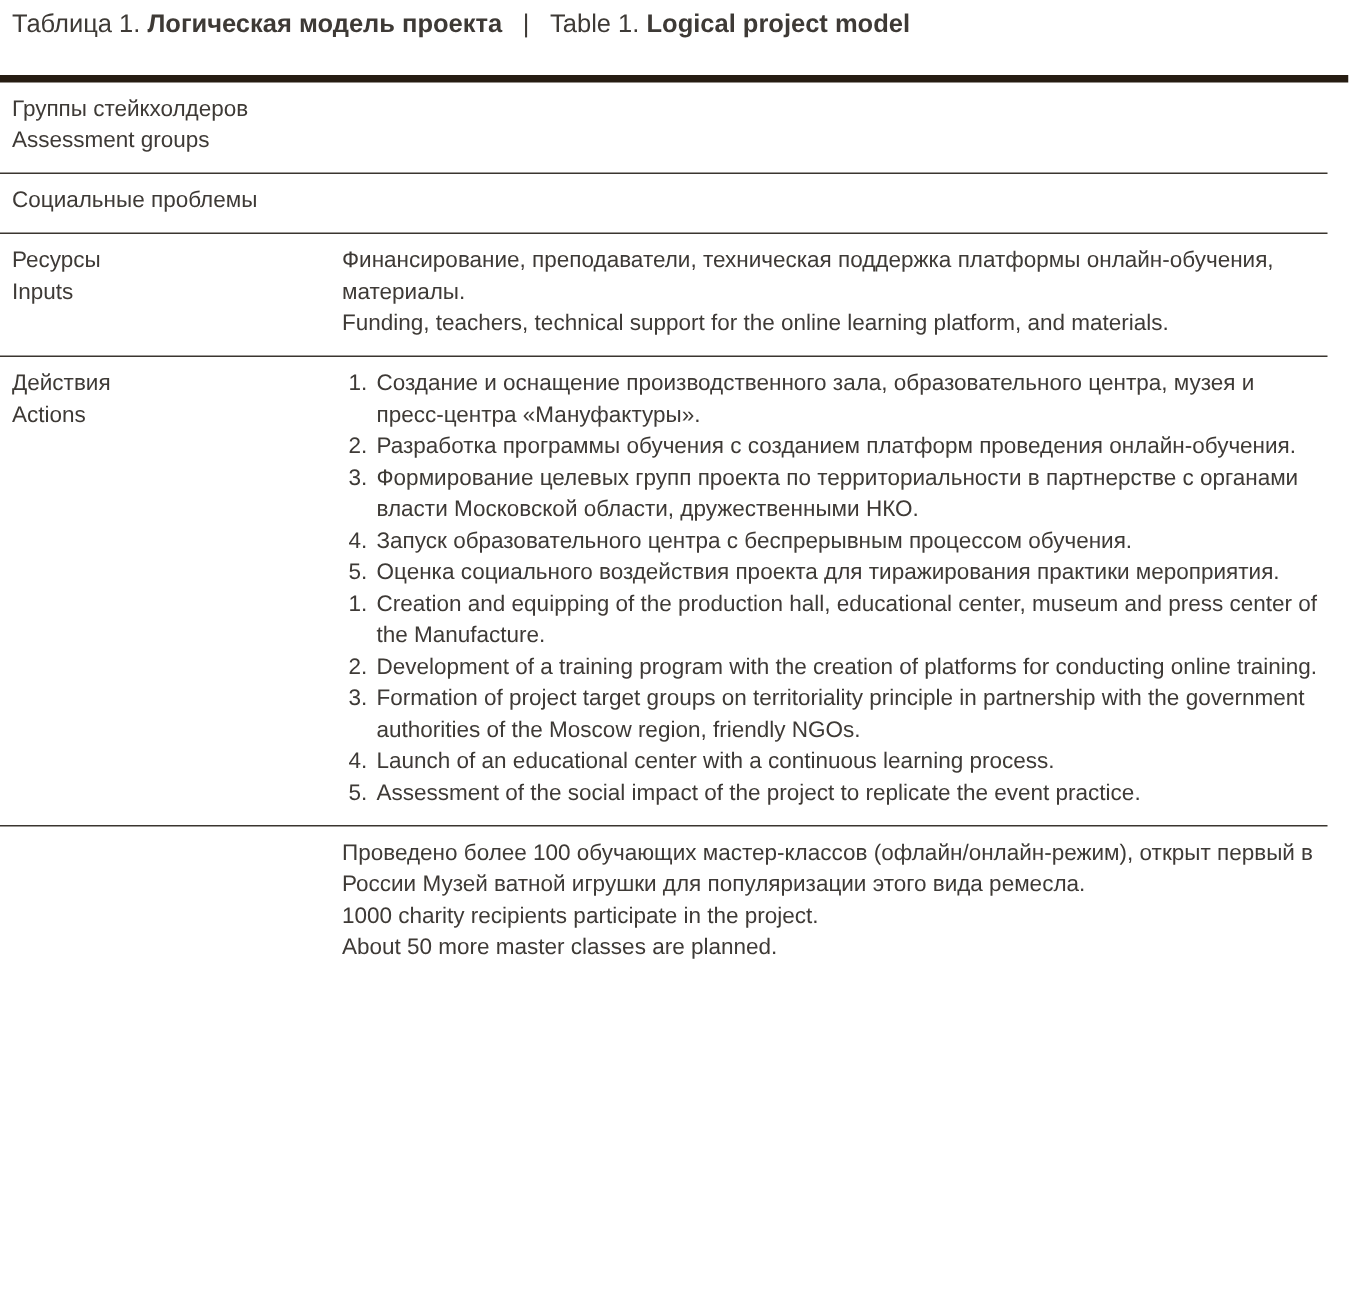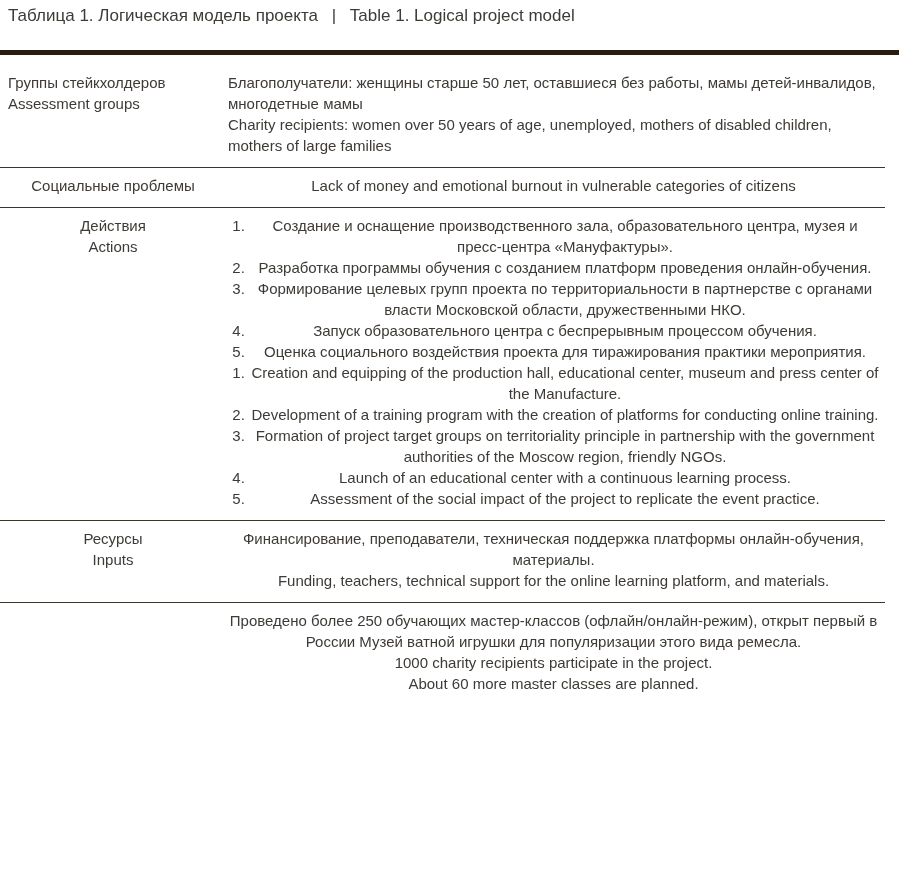--- a/index.html
+++ b/index.html
@@ -14,32 +14,32 @@
     background:var(--bg);
     color:var(--text);
     font-family:"Liberation Sans","DejaVu Sans",sans-serif;
     font-size:15px;line-height:21px;
   }
   .title{
     padding:5px 8px 0 8px;
     font-size:17px;line-height:22px;
     white-space:nowrap;
   }
-  .title b{font-weight:normal;}
+  .title b{font-weight:bold;}
   .title .sep{margin:0 9px;}
   .thick-rule{
     height:5px;background:var(--rule);
     margin-top:23px;
   }
-  .ltable{width:885px;margin-top:10px;}
+  .ltable{width:885px;}
   .trow{
     display:flex;
     padding:7px 0 11px 0;
   }
-  .trow + .trow{border-top:1px solid var(--divider);text-align:center;}
+  .trow + .trow{border-top:1px solid var(--divider);}
   .tlabel{
     width:228px;min-width:228px;
     padding-left:8px;box-sizing:border-box;
     padding-right:10px;
   }
   .tcontent{
     flex:1;
     padding-right:6px;
   }
   p{margin:0;}
@@ -63,32 +63,38 @@
 
 <div class="thick-rule"></div>
 
 <div class="ltable">
 
   <div class="trow">
     <div class="tlabel">
       <p>Группы стейкхолдеров</p>
       <p>Assessment groups</p>
     </div>
-    <div class="tcontent">
-      <p>Благополучатели: женщины старше 50 лет, оставшиеся без работы, мамы детей-инвалидов, многодетные мамы</p>
-      <p>Charity recipients: women over 50 years of age, unemployed, mothers of disabled children, mothers of large families</p>
-    </div>
   </div>
 
   <div class="trow">
     <div class="tlabel">
       <p>Социальные проблемы</p>
     </div>
     <div class="tcontent">
-      <p>Lack of money and emotional burnout in vulnerable categories of citizens</p>
+    </div>
+  </div>
+
+  <div class="trow">
+    <div class="tlabel">
+      <p>Ресурсы</p>
+      <p>Inputs</p>
+    </div>
+    <div class="tcontent">
+      <p>Финансирование, преподаватели, техническая поддержка платформы онлайн-обучения, материалы.</p>
+      <p>Funding, teachers, technical support for the online learning platform, and materials.</p>
     </div>
   </div>
 
   <div class="trow">
     <div class="tlabel">
       <p>Действия</p>
       <p>Actions</p>
     </div>
     <div class="tcontent">
       <ol>
@@ -103,32 +109,21 @@
         <li>Development of a training program with the creation of platforms for conducting online training.</li>
         <li>Formation of project target groups on territoriality principle in partnership with the government authorities of the Moscow region, friendly NGOs.</li>
         <li>Launch of an educational center with a continuous learning process.</li>
         <li>Assessment of the social impact of the project to replicate the event practice.</li>
       </ol>
     </div>
   </div>
 
   <div class="trow">
     <div class="tlabel">
-      <p>Ресурсы</p>
-      <p>Inputs</p>
     </div>
     <div class="tcontent">
-      <p>Финансирование, преподаватели, техническая поддержка платформы онлайн-обучения, материалы.</p>
-      <p>Funding, teachers, technical support for the online learning platform, and materials.</p>
-    </div>
-  </div>
-
-  <div class="trow">
-    <div class="tlabel">
-    </div>
-    <div class="tcontent">
-      <p>Проведено более 250 обучающих мастер-классов (офлайн/онлайн-режим), открыт первый в России Музей ватной игрушки для популяризации этого вида ремесла.</p>
+      <p>Проведено более 100 обучающих мастер-классов (офлайн/онлайн-режим), открыт первый в России Музей ватной игрушки для популяризации этого вида ремесла.</p>
       <p>1000 charity recipients participate in the project.</p>
-      <p>About 60 more master classes are planned.</p>
+      <p>About 50 more master classes are planned.</p>
     </div>
   </div>
 
 </div>
 
 </body></html>

